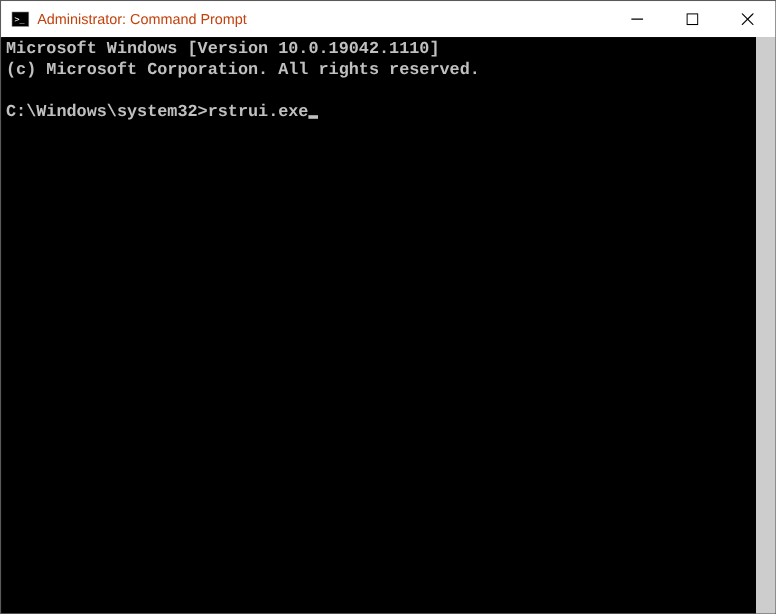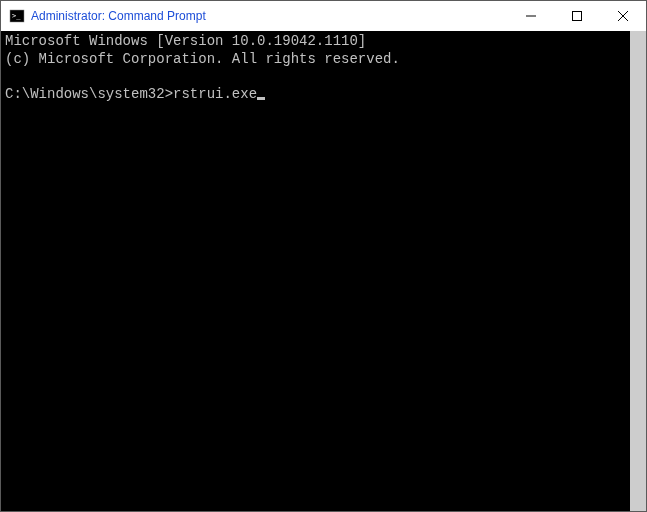--- a/index.html
+++ b/index.html
@@ -31,21 +31,21 @@
     }
     .titlebar-icon {
       width: 16px;
       height: 16px;
       margin-left: 8px;
       margin-right: 6px;
       flex-shrink: 0;
     }
     .titlebar-title {
       font-size: 12px;
-      color: #1d4ed8;
+      color: #c2410c;
       flex: 1;
       white-space: nowrap;
       overflow: hidden;
     }
     .window-controls {
       display: flex;
       height: 100%;
     }
     .win-btn {
       width: 46px;
@@ -68,20 +68,21 @@
     .terminal {
       flex: 1;
       background: #000000;
       color: #c0c0c0;
       font-family: Consolas, "Courier New", monospace;
       font-size: 14px;
       line-height: 1.25;
       padding: 2px 4px;
       white-space: pre;
       overflow: hidden;
+      font-weight: bold;
     }
     .terminal .cursor {
       display: inline-block;
       width: 8px;
       height: 3px;
       background: #c0c0c0;
       vertical-align: baseline;
       position: relative;
       top: 2px;
     }

